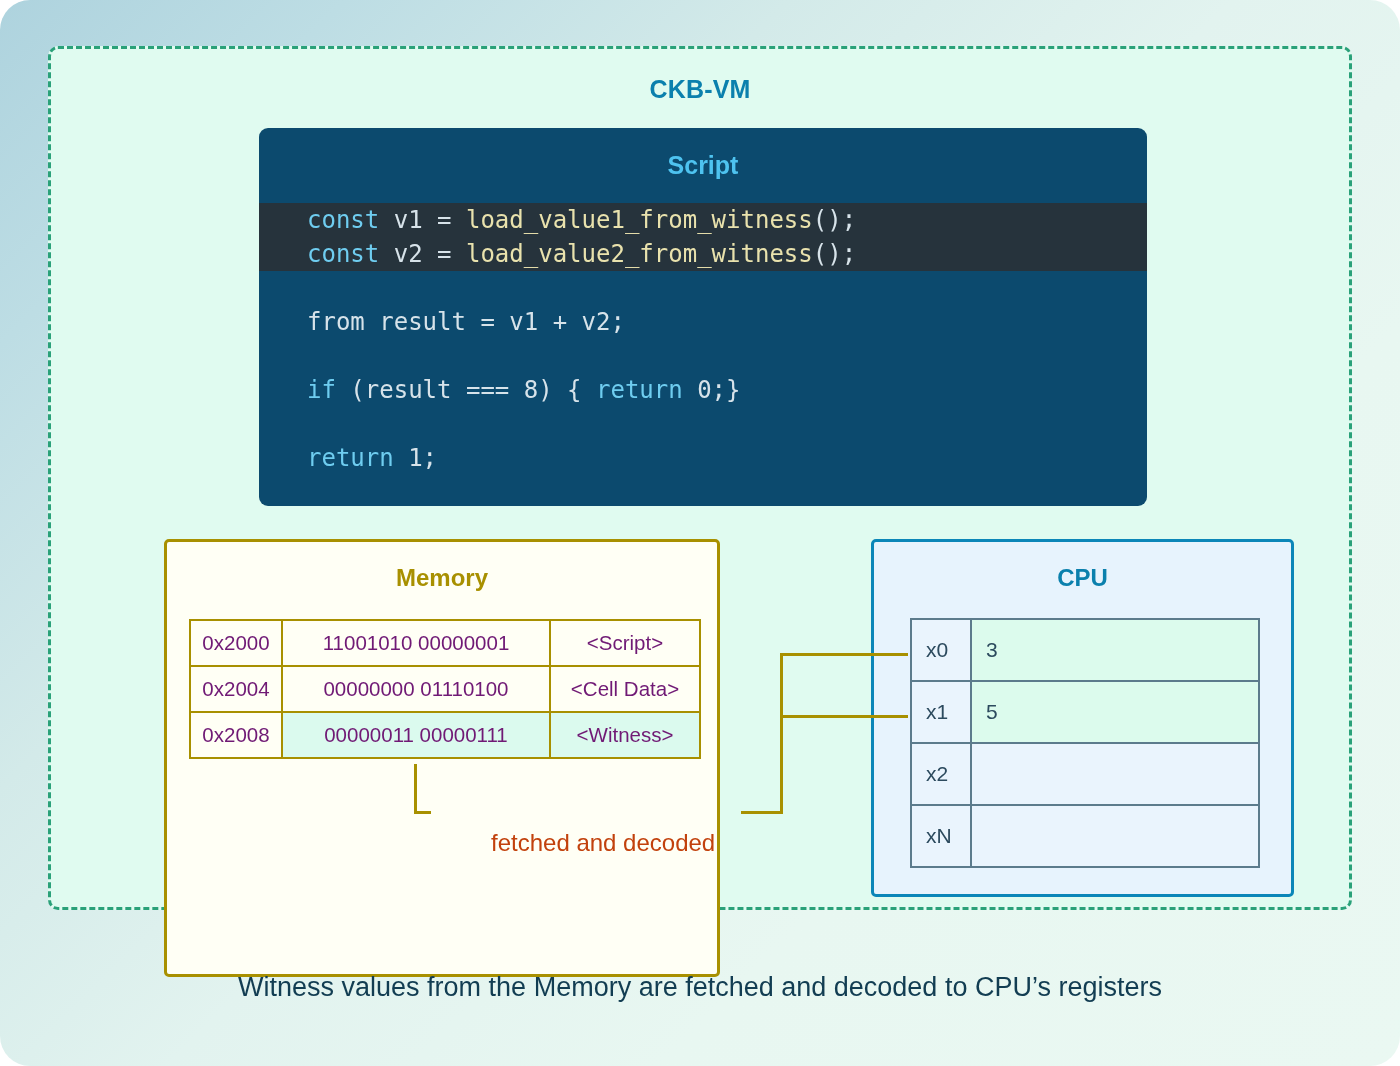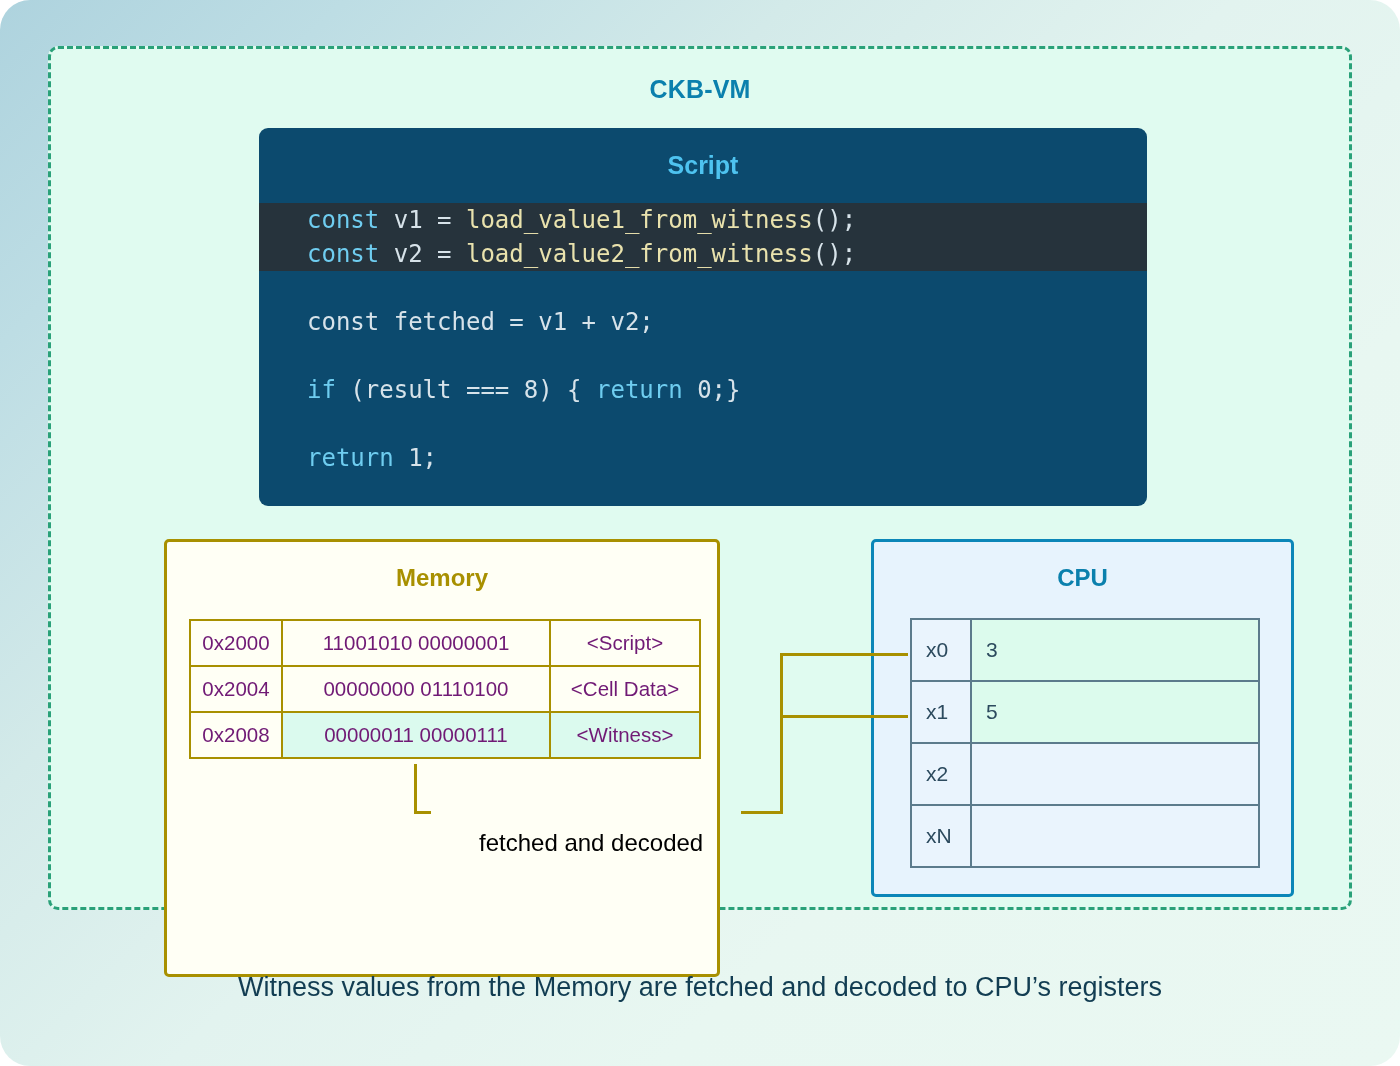--- a/index.html
+++ b/index.html
@@ -200,24 +200,24 @@
     background: #dcfbed;
   }
 
   
   .conn {
     position: absolute;
     background: #a89000;
   }
   #conn-label {
     position: absolute;
-    left: 428px;
+    left: 440px;
     top: 780px;
     font-size: 24px;
-    color: #000000;
+    color: #c2410c;
     white-space: nowrap;
   }
 
   
   #caption {
     position: absolute;
     left: 0;
     top: 972px;
     width: 100%;
     text-align: center;
@@ -235,21 +235,21 @@
 
     <div id="script-panel">
       <div id="script-title">Script</div>
       <div id="code-area">
           <div class="code-band">
             <div class="code-line"><span class="tok-kw">const </span><span class="tok-plain">v1 = </span><span class="tok-fn">load_value1_from_witness</span><span class="tok-plain">();</span></div>
             <div class="code-line"><span class="tok-kw">const </span><span class="tok-plain">v2 = </span><span class="tok-fn">load_value2_from_witness</span><span class="tok-plain">();</span></div>
           </div>
           <div>
             <div class="code-spacer"></div>
-            <div class="code-line"><span class="tok-plain">const fetched = v1 + v2;</span></div>
+            <div class="code-line"><span class="tok-plain">from result = v1 + v2;</span></div>
             <div class="code-spacer"></div>
             <div class="code-line"><span class="tok-kw">if </span><span class="tok-plain">(result === 8) { </span><span class="tok-kw">return </span><span class="tok-plain">0;}</span></div>
             <div class="code-spacer"></div>
             <div class="code-line"><span class="tok-kw">return </span><span class="tok-plain">1;</span></div>
           </div>
         </div>
     </div>
 
     <div id="memory-panel">
       <div id="memory-title">Memory</div>

